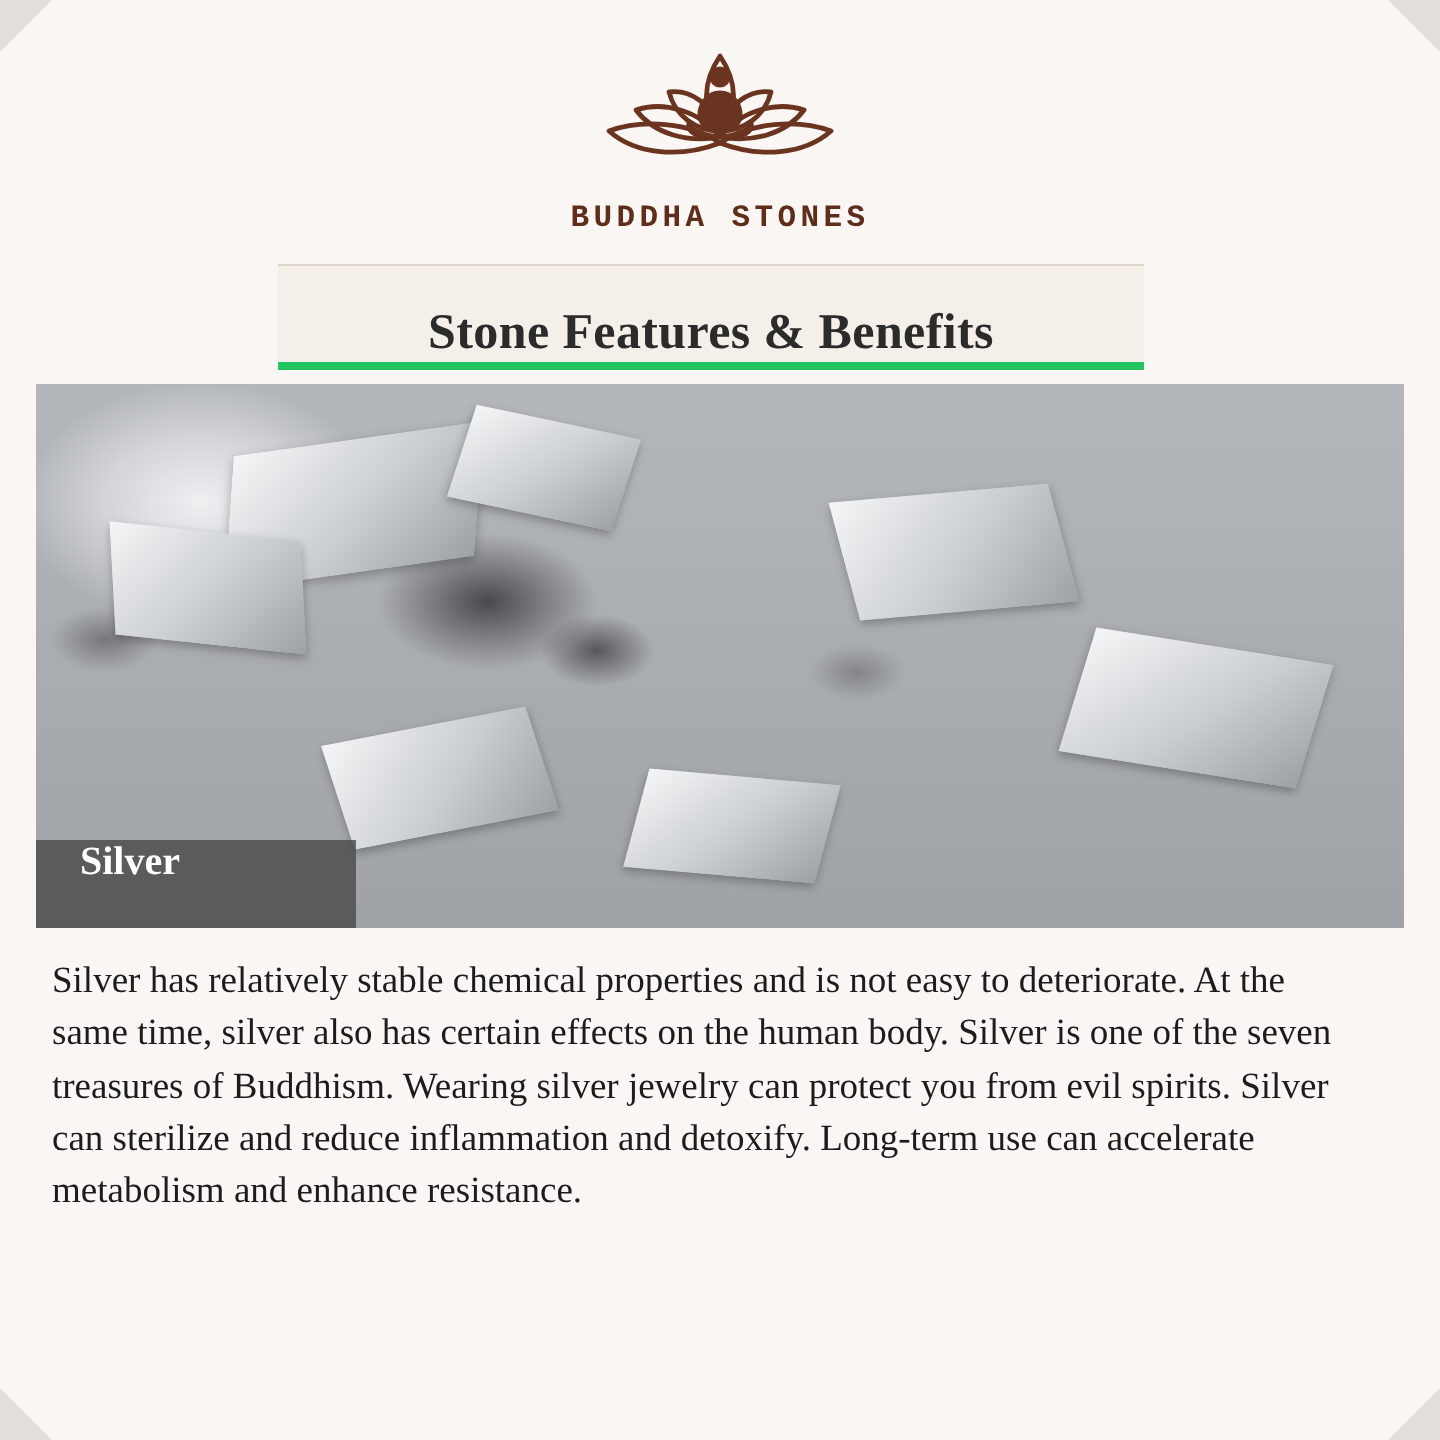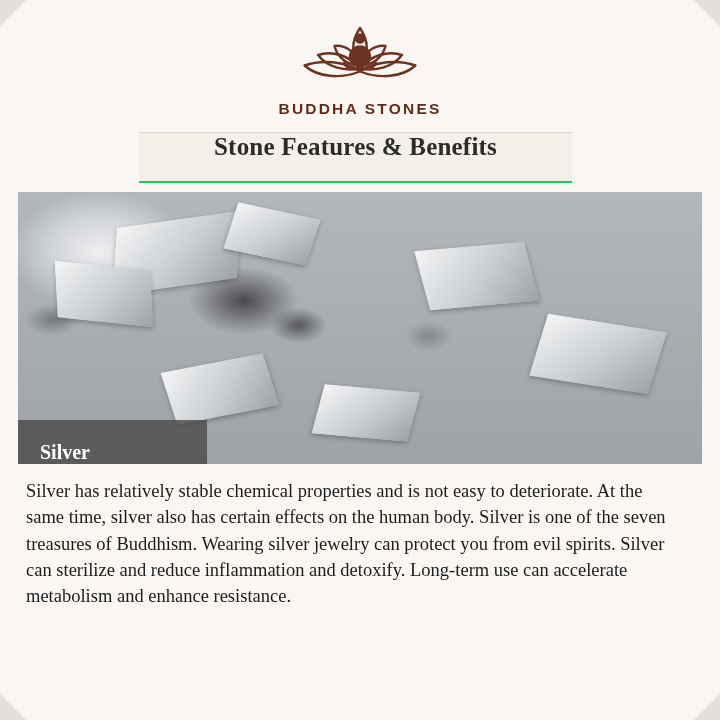--- a/index.html
+++ b/index.html
@@ -60,40 +60,40 @@
     height: 72px;
     margin: 0 auto;
     display: block;
   }
   .brand-name {
     margin-top: 6px;
     font-size: 15.5px;
     letter-spacing: 2.2px;
     font-weight: bold;
     color: #5e2d1c;
-    font-family: Liberation Sans, sans-serif;
+    font-family: Liberation Mono, monospace;
   }
 
   
   .title-wrap {
     margin: 14px 0 0 0;
     position: relative;
     height: 48px;
   }
   .title-bar {
     position: absolute;
     left: 139px;
     right: 148px;
     top: 0;
     height: 48px;
     background: #f4efe9;
     border-top: 1px solid #ded5cb;
-    border-bottom: 2px solid #22c55e;
+    border-bottom: 4px solid #22c55e;
     display: flex;
-    align-items: flex-start;
+    align-items: flex-end;
     justify-content: center;
   }
   .title-text {
     font-family: "Liberation Serif", serif;
     font-weight: bold;
     font-size: 25px;
     color: #2b2b2b;
     letter-spacing: 0.2px;
   }
 
@@ -146,25 +146,25 @@
   .shard-d { left: 404px; top: 54px; width: 110px; height: 60px; transform: rotate(-5deg) skewX(10deg); }
   .shard-e { left: 520px; top: 130px; width: 120px; height: 64px; transform: rotate(9deg) skewX(-8deg); }
   .shard-f { left: 150px; top: 170px; width: 104px; height: 54px; transform: rotate(-11deg) skewX(7deg); }
   .shard-g { left: 300px; top: 196px; width: 96px; height: 50px; transform: rotate(5deg) skewX(-10deg); }
 
   
   .caption-tab {
     position: absolute;
     left: 0;
     bottom: 0;
-    width: 189px;
+    width: 160px;
     height: 44px;
     background: rgba(74,74,74,0.82);
     display: flex;
-    align-items: flex-end;
+    align-items: flex-start;
   }
   .caption-text {
     color: #ffffff;
     font-family: "Liberation Serif", serif;
     font-weight: bold;
     font-size: 20px;
     padding-left: 22px;
   }
 
   

